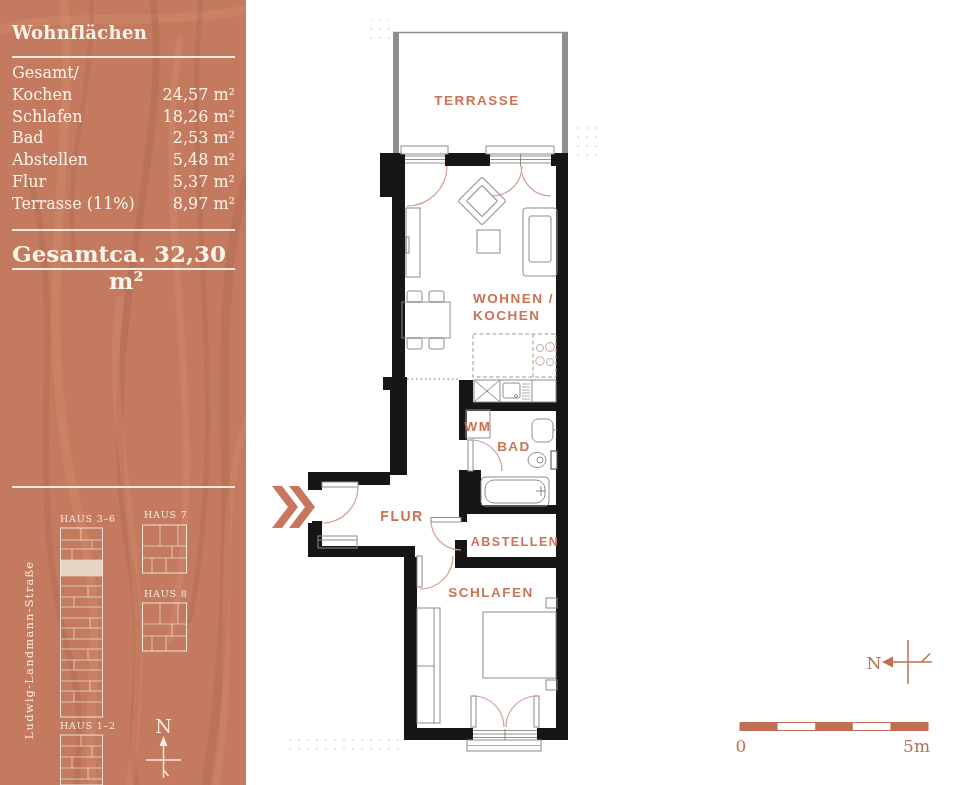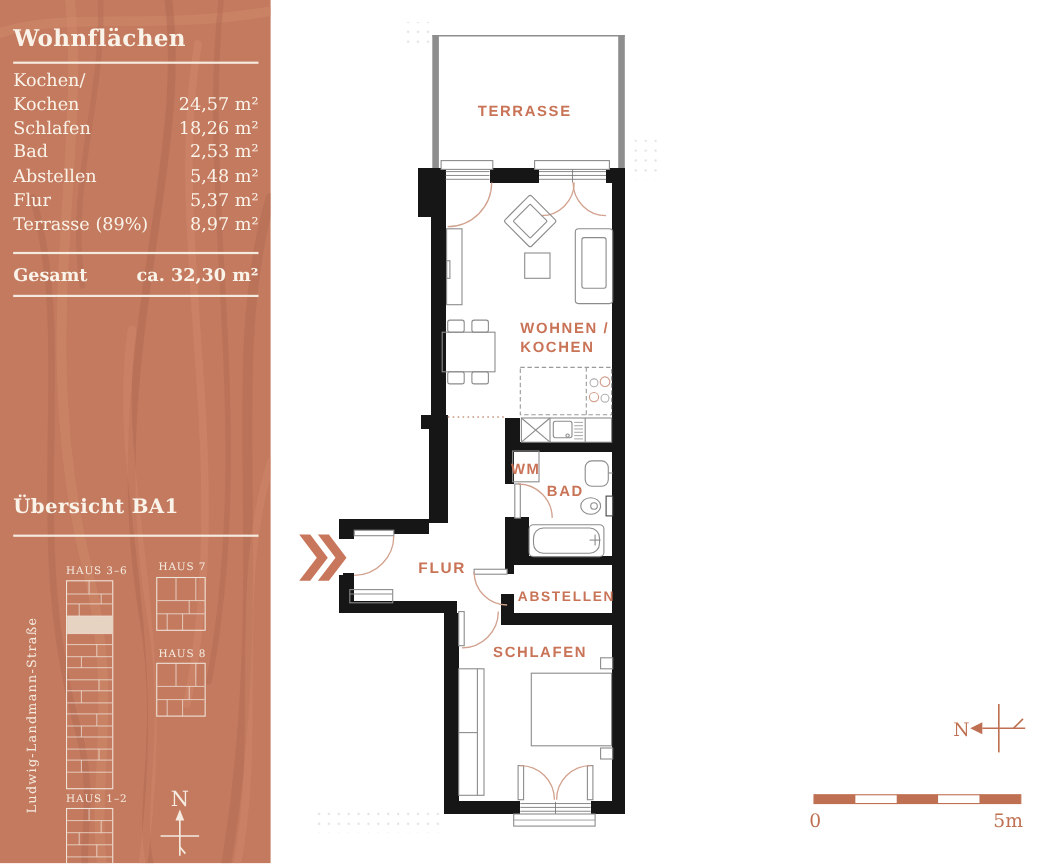--- a/index.html
+++ b/index.html
@@ -2,27 +2,27 @@
 <html><head>
 <meta charset="utf-8">
 <style>
   html,body{margin:0;padding:0;background:#ffffff;}
   .page{position:relative;width:957px;height:785px;background:#ffffff;overflow:hidden;
         font-family:"DejaVu Serif",serif;}
   
   .sidebar{position:absolute;left:0;top:0;width:246px;height:785px;background:#c37a5f;overflow:hidden;}
   .sb-svg{position:absolute;left:0;top:0;z-index:1;}
   .sb-content{position:absolute;left:0;top:0;width:100%;height:100%;z-index:2;color:#faf3e9;}
-  .sb-title{position:absolute;left:12px;top:22px;font-size:21px;font-weight:bold;letter-spacing:.3px;}
+  .sb-title{position:absolute;left:12px;top:22px;font-size:18px;font-weight:bold;letter-spacing:.3px;}
   .divider{position:absolute;left:12px;width:223px;height:2px;background:#f8f0e6;opacity:.95;}
   .rows{position:absolute;left:12px;top:62px;width:223px;}
   .row{display:flex;justify-content:space-between;font-size:16px;line-height:21.8px;}
   .row .v{}
   .total-row{position:absolute;left:12px;top:240px;width:223px;display:flex;justify-content:space-between;
-             font-size:16px;font-weight:bold;}
+             font-size:23px;font-weight:bold;}
   .sb-title2{position:absolute;left:12px;top:450px;font-size:18px;font-weight:bold;letter-spacing:.3px;}
   
   .plan-svg{position:absolute;left:0;top:0;}
   .plan-label{font-family:"Liberation Sans",sans-serif;font-weight:700;fill:#c97357;letter-spacing:1.5px;}
   .map-label{font-family:"DejaVu Serif",serif;font-size:9.5px;fill:#f5ebe0;letter-spacing:.8px;}
   .street-label{font-family:"DejaVu Serif",serif;font-size:11.5px;fill:#f5ebe0;letter-spacing:1.2px;}
   .scale-label{font-family:"DejaVu Serif",serif;font-size:17px;fill:#bf7052;}
   .compass-label{font-family:"DejaVu Serif",serif;font-size:17px;fill:#bf7052;}
   .sb-north-label{font-family:"DejaVu Serif",serif;font-size:19px;fill:#f5ebe0;}
   .thin{stroke:#8c8c8c;stroke-width:1;fill:none;}
@@ -271,21 +271,21 @@
         <text x="163.5" y="733" text-anchor="middle" class="sb-north-label" stroke="none">N</text>
       </g>
     </svg>
 
     <div class="sb-content">
       <div class="sb-title">Wohnflächen</div>
       <div class="divider" style="top:56px"></div>
 
       <div class="rows">
         <div class="row">
-          <span>Kochen/</span>
+          <span>Gesamt/</span>
           <span class="v"></span>
         </div>
         <div class="row">
           <span>Kochen</span>
           <span class="v">24,57 m²</span>
         </div>
         <div class="row">
           <span>Schlafen</span>
           <span class="v">18,26 m²</span>
         </div>
@@ -295,30 +295,29 @@
         </div>
         <div class="row">
           <span>Abstellen</span>
           <span class="v">5,48 m²</span>
         </div>
         <div class="row">
           <span>Flur</span>
           <span class="v">5,37 m²</span>
         </div>
         <div class="row">
-          <span>Terrasse (89%)</span>
+          <span>Terrasse (11%)</span>
           <span class="v">8,97 m²</span>
         </div>
       </div>
 
       <div class="divider" style="top:229px"></div>
       <div class="total-row">
         <span>Gesamt</span>
         <span>ca. 32,30 m²</span>
       </div>
       <div class="divider" style="top:268px"></div>
 
-      <div class="sb-title2">Übersicht BA1</div>
       <div class="divider" style="top:486px"></div>
     </div>
   </aside>
 
 </div>
 
 </body></html>

